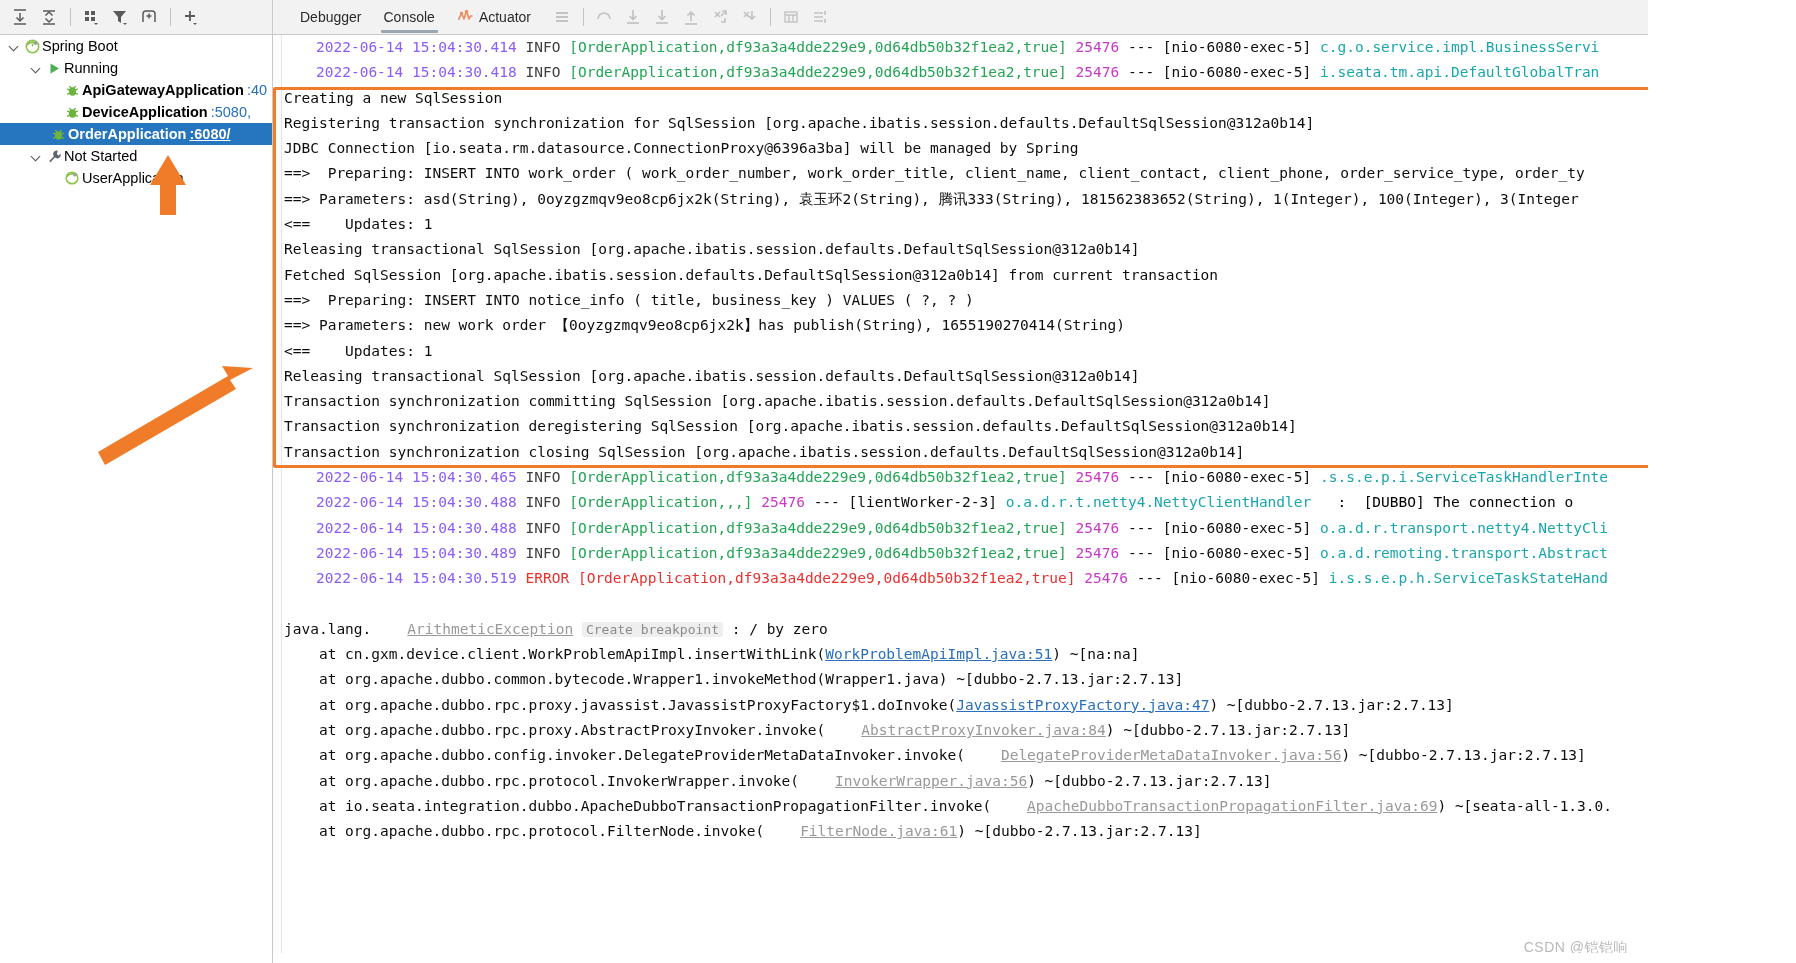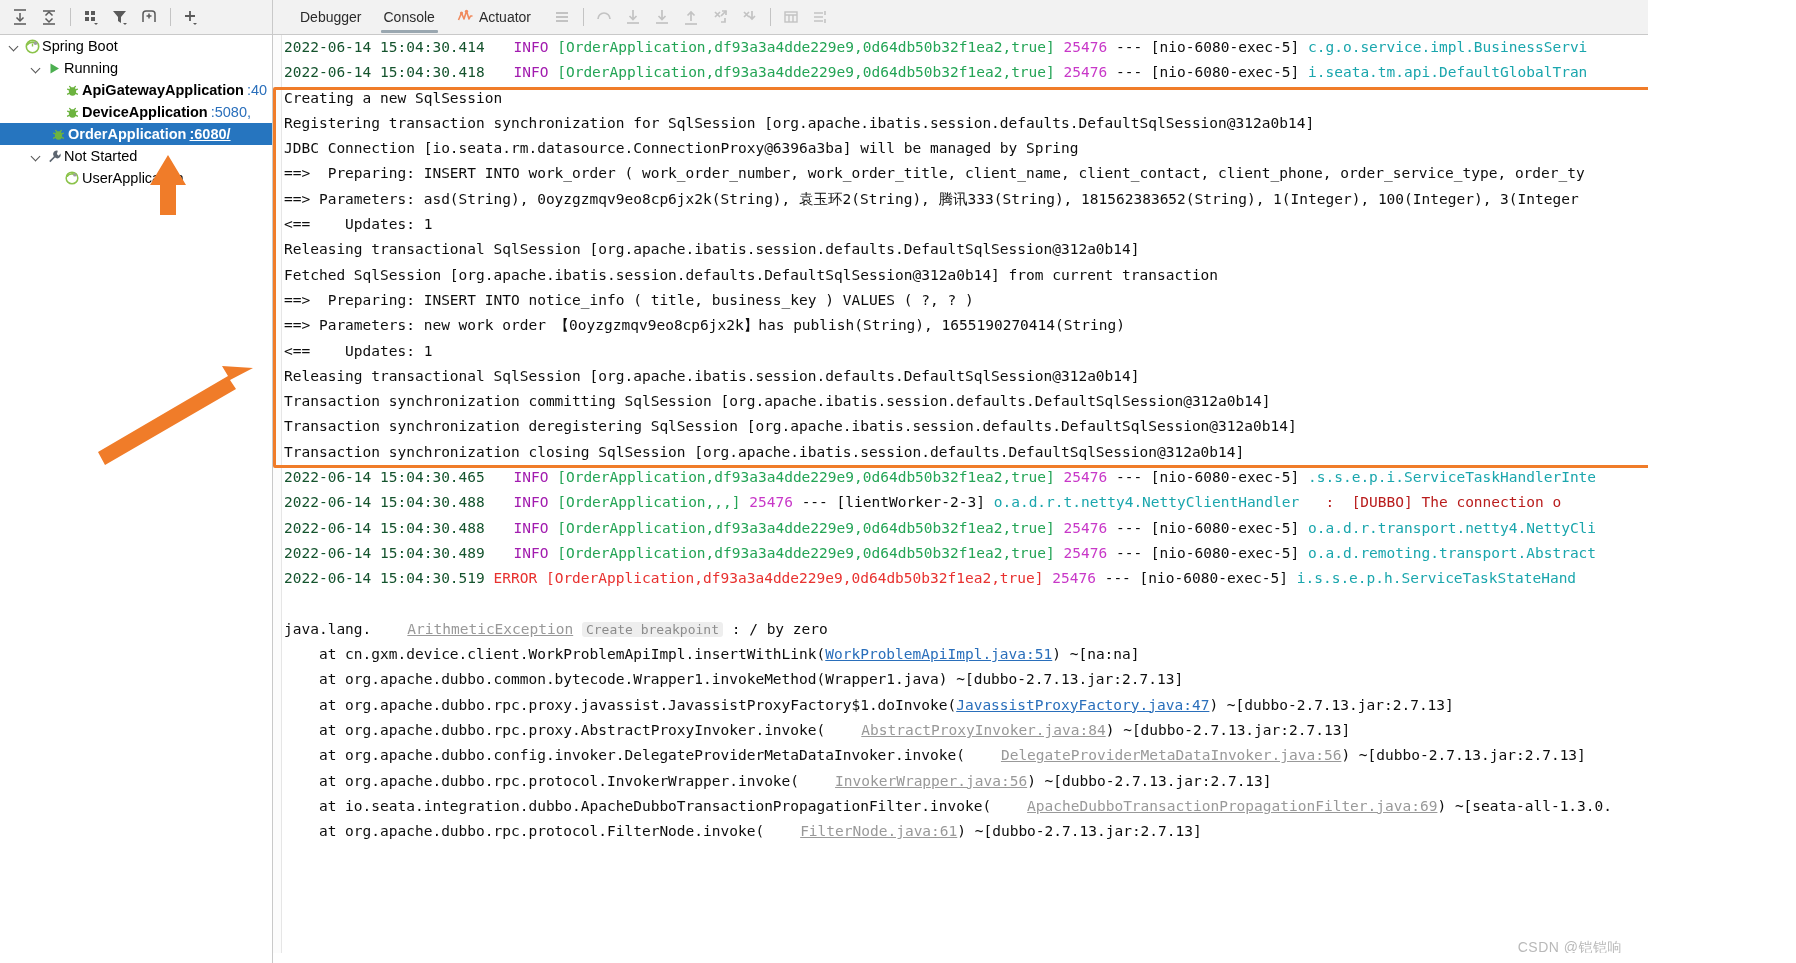--- a/index.html
+++ b/index.html
@@ -59,42 +59,42 @@
   .annot{position:absolute;left:0;top:0;width:100%;height:100%;pointer-events:none;}
 
   
   .console-wrap{flex:1;min-width:0;position:relative;background:#ffffff;overflow:hidden;}
   .gutter{position:absolute;left:0;top:0;bottom:0;width:8px;background:#fcfcfc;
     border-right:1px solid #e6e6e6;}
   .console{position:absolute;left:9px;top:0;right:0;bottom:0;overflow:hidden;
     font-family:"DejaVu Sans Mono","Liberation Mono",monospace;
     font-size:14.5px;line-height:25.3px;white-space:pre;}
   .line{height:25.3px;padding-left:2px;}
-  .ts{color:#14532d;}
-  .lvl-info{color:#a21caf;margin-left:20px;}
+  .ts{color:#8b5cf6;margin-left:32px;}
+  .lvl-info{color:#404040;}
   .lvl-error{color:#e8312f;}
   .ctx{color:#23a455;}
   .ctx-err{color:#e8312f;}
   .pid{color:#c838c8;}
   .dash{color:#0d0d0d;}
   .thread{color:#0d0d0d;}
   .logger{color:#1aa6ad;margin-top:20px;}
   .plain{color:#0d0d0d;}
-  .msgtail{color:#b91c1c;}
+  .msgtail{color:#000000;}
   .link{color:#2a6fbb;text-decoration:underline;}
   .greylink{color:#999;text-decoration:underline;margin-left:36px;}
   .hint{color:#8c8c8c;background:#eeeeee;border-radius:3px;padding:0 4px;
     font-size:13px;}
 
   
   .hlbox{position:absolute;border:3px solid #f07c29;box-sizing:border-box;
     pointer-events:none;border-radius:2px;}
 
   
-  .watermark{position:absolute;right:26px;bottom:6px;color:#b9b9b9;font-size:14px;
+  .watermark{position:absolute;right:20px;bottom:6px;color:#b9b9b9;font-size:14px;
     font-family:"Liberation Sans",sans-serif;letter-spacing:.5px;}
 
   
   .hscroll{position:absolute;left:0;right:0;bottom:0;height:10px;background:#fff;}
 </style>
 </head>
 <body>
 
 <div class="app">
 

